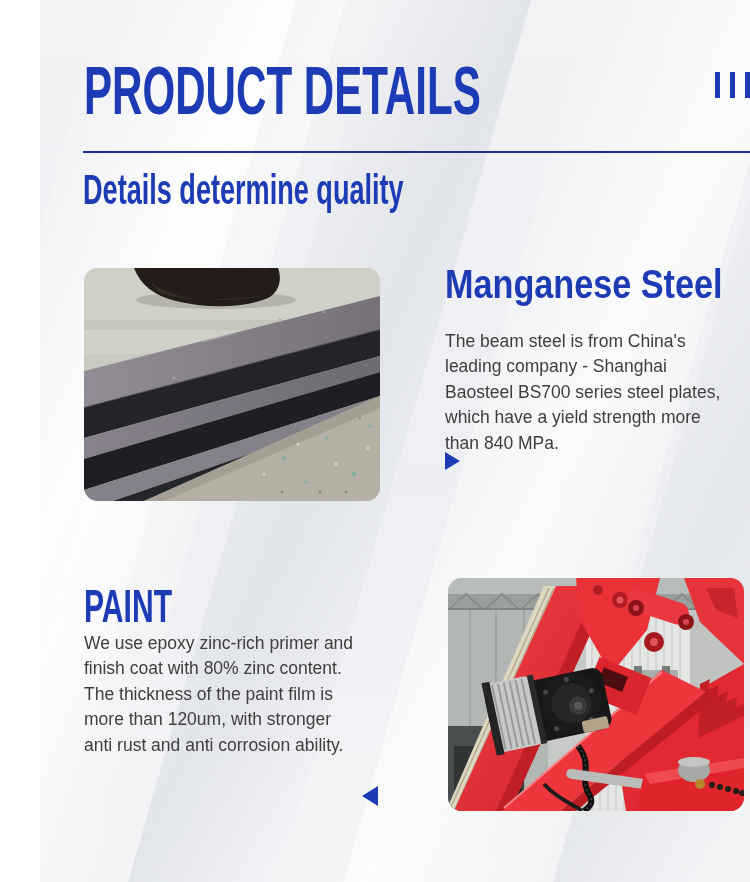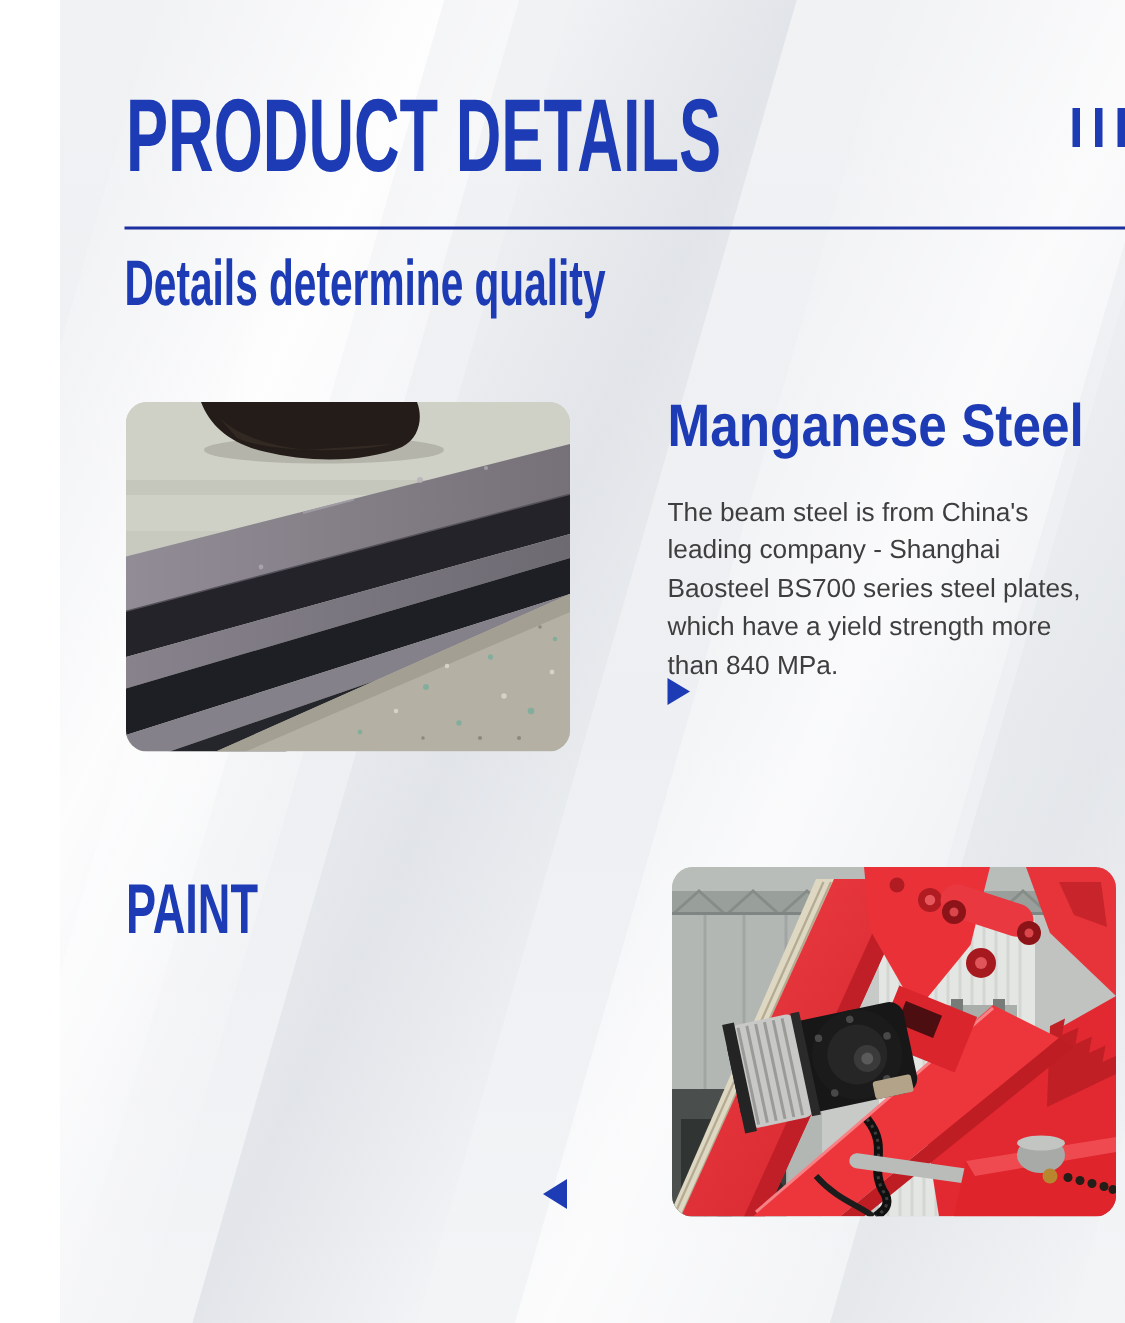--- a/index.html
+++ b/index.html
@@ -124,20 +124,25 @@
 
   <h3 class="sec-heading h-manganese">Manganese Steel</h3>
   <p class="sec-body b-manganese">The beam steel is from China's
 leading company - Shanghai
 Baosteel BS700 series steel plates,
 which have a yield strength more
 than 840 MPa.</p>
   <div class="arrow arrow-right"></div>
 
   <h3 class="sec-heading h-paint">PAINT</h3>
+  <p class="sec-body b-paint">We use epoxy zinc-rich primer and
+finish coat with 80% zinc content.
+The thickness of the paint film is
+more than 120um, with stronger
+anti rust and anti corrosion ability.</p>
   <div class="arrow arrow-left"></div>
 
   <div class="img-card card-crane">
     <svg viewBox="0 0 296 233">
       <defs>
         <linearGradient id="redg" x1="0" y1="0" x2="1" y2="1">
           <stop offset="0" stop-color="#f04046"></stop>
             <stop offset="1" stop-color="#d2222a"></stop>
         </linearGradient>
       </defs>

